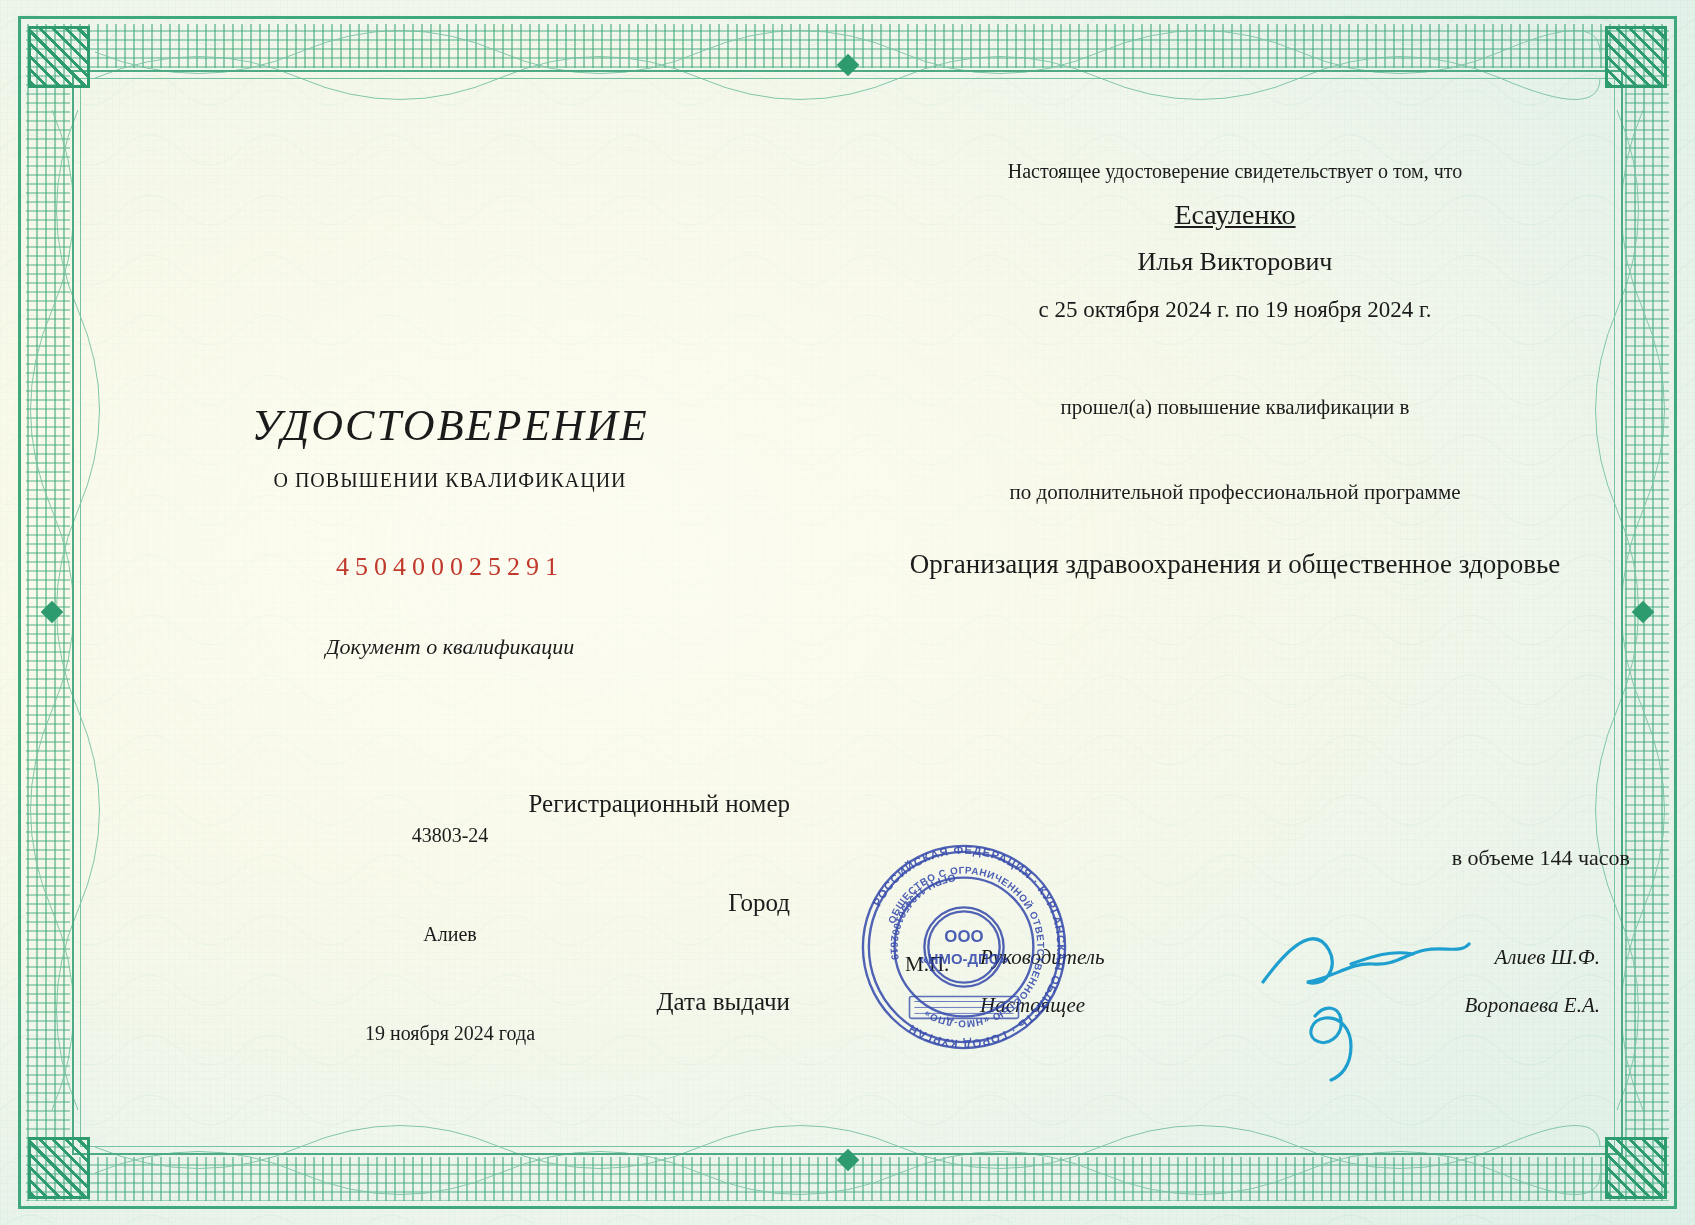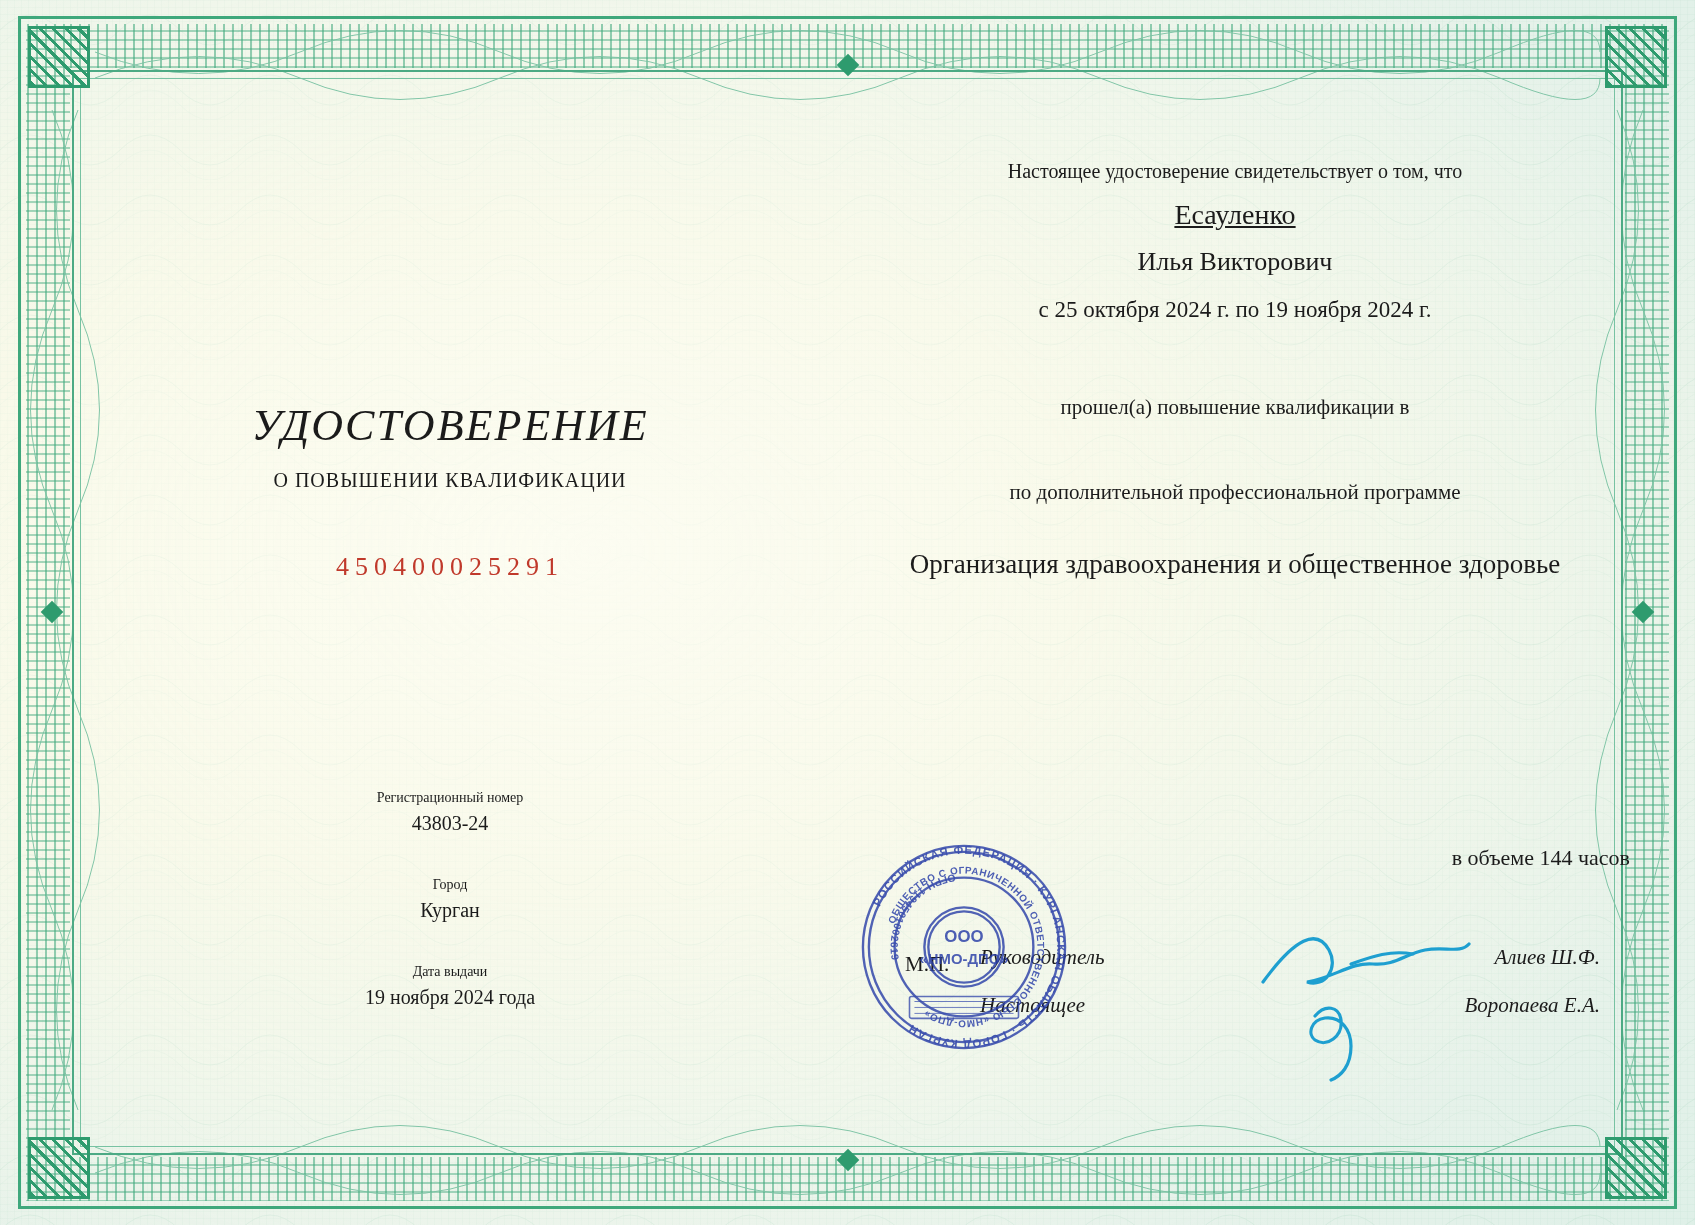--- a/index.html
+++ b/index.html
@@ -145,22 +145,23 @@
 
   .reg-block {
     position: absolute;
     left: 110px;
     top: 790px;
     width: 680px;
     text-align: center;
     color: #1b1b1b;
   }
   .reg-label {
-    font-size: 14px;
+    font-size: 25px;
     margin: 0 0 6px 0;
+    text-align: right;
   }
   .reg-value {
     font-size: 20px;
     margin: 0 0 42px 0;
   }
   .reg-value.last { margin-bottom: 0; }
 
   
   .right-col {
     position: absolute;
@@ -320,27 +321,28 @@
   <div class="diamond" style="left:840px; top:1152px;"></div>
   <div class="diamond" style="left:44px; top:604px;"></div>
   <div class="diamond" style="left:1635px; top:604px;"></div>
 
   <div class="content">
 
     <div class="left-col">
       <h1 class="title-main">УДОСТОВЕРЕНИЕ</h1>
       <div class="title-sub">О ПОВЫШЕНИИ КВАЛИФИКАЦИИ</div>
       <div class="serial">450400025291</div>
+      <div class="doc-kind">Документ о квалификации</div>
     </div>
 
     <div class="reg-block">
       <div class="reg-label">Регистрационный номер</div>
       <div class="reg-value">43803-24</div>
       <div class="reg-label">Город</div>
-      <div class="reg-value">Курган</div>
+      <div class="reg-value">Алиев</div>
       <div class="reg-label">Дата выдачи</div>
       <div class="reg-value last">19 ноября 2024 года</div>
     </div>
 
     <div class="right-col">
       <div class="r-small">Настоящее удостоверение свидетельствует о том, что</div>
       <div class="r-name">Есауленко</div>
       <div class="r-patronymic">Илья Викторович</div>
       <div class="r-period">с 25 октября 2024 г. по 19 ноября 2024 г.</div>
       <div class="r-passed">прошел(а) повышение квалификации в</div>

